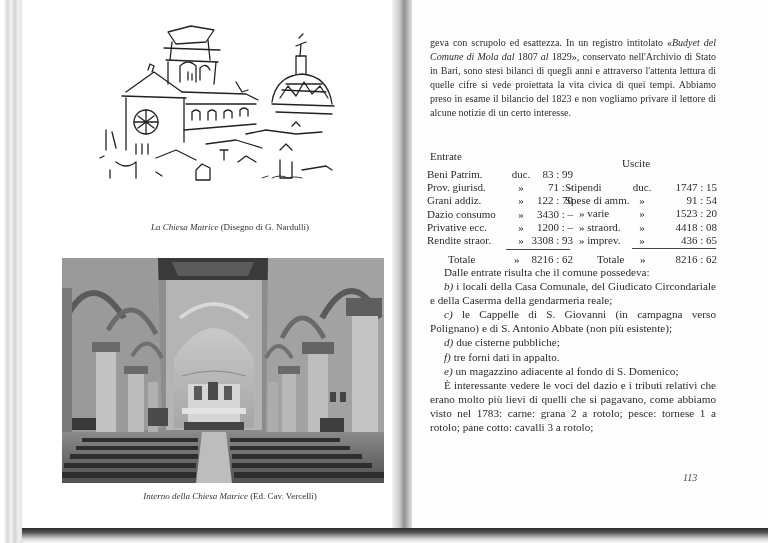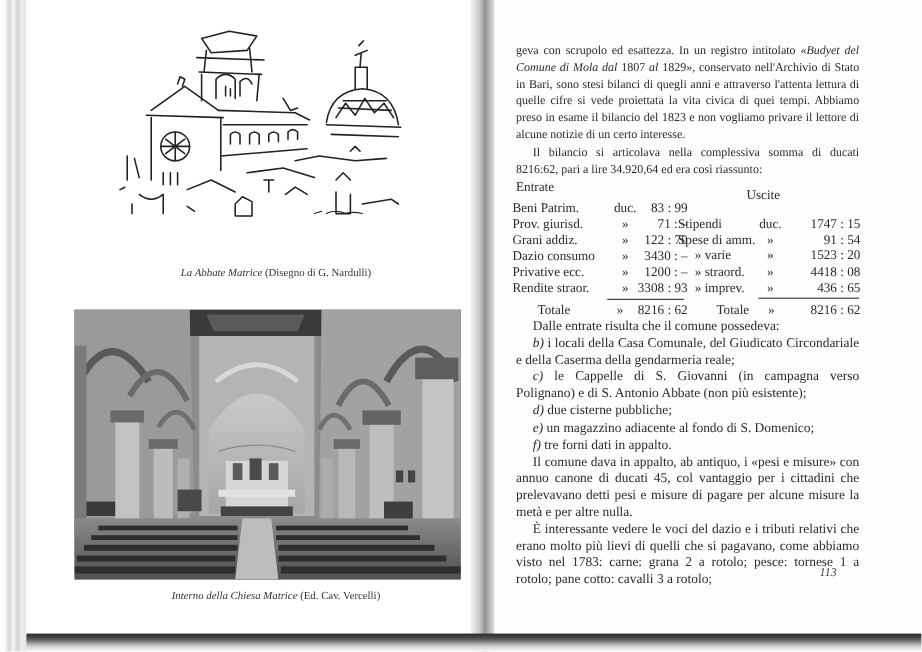--- a/index.html
+++ b/index.html
@@ -143,21 +143,21 @@
     <path d="M128 130 L128 140 M124 130 L132 130"></path>
     <path d="M20 142 Q30 150 40 142 L40 158"></path>
     <path d="M14 150 L14 158 M4 138 L8 136"></path>
     <path d="M60 152 L66 156"></path>
 
     <path d="M166 158 L172 156 M176 158 Q184 154 192 158 Q198 156 206 158" stroke-width="0.9"></path>
   </svg>
 </div>
 
 <div class="caption caption-1">
-  <i>La Abbate Matrice</i><span> (Disegno di G. Nardulli)</span>
+  <i>La Chiesa Matrice</i><span> (Disegno di G. Nardulli)</span>
 </div>
 
 <div class="photo">
   <svg width="322" height="225" viewBox="0 0 322 225">
     <defs>
       <linearGradient id="apse" x1="0" y1="0" x2="0" y2="1">
         <stop offset="0" stop-color="#c9c9c9"></stop>
         <stop offset="1" stop-color="#a6a6a6"></stop>
       </linearGradient>
       <linearGradient id="floor" x1="0" y1="0" x2="0" y2="1">
@@ -226,21 +226,20 @@
     </g>
   </svg>
 </div>
 
 <div class="caption caption-2">
   <i>Interno della Chiesa Matrice</i><span> (Ed. Cav. Vercelli)</span>
 </div>
 
 <div class="text">
   <p><span>geva con scrupolo ed esattezza. In un registro intitolato «</span><i>Budyet del Comune di Mola dal</i><span> 1807 </span><i>al</i><span> 1829</span><span>», conservato nell'Archivio di Stato in Bari, sono stesi bilanci di quegli anni e attraverso l'attenta lettura di quelle cifre si vede proiettata la vita civica di quei tempi. Abbiamo preso in esame il bilancio del 1823 e non vogliamo privare il lettore di alcune notizie di un certo interesse.</span></p>
-  <p class="indent">Il bilancio si articolava nella complessiva somma di ducati 8216:62, pari a lire 34.920,64 ed era così riassunto:</p>
 </div>
 
 <div class="table-head">
   <span class="th-entrate">Entrate</span>
   <span class="th-uscite">Uscite</span>
 </div>
 
 <div class="ledger ledger-in">
   <div class="row">
       <span class="lbl">Beni Patrim.</span>
@@ -308,19 +307,18 @@
 <div class="rule" style="left:632px; top:248px; width:84px;"></div>
 <div class="total-row" style="left:597px; top:253px;">Totale</div>
 <div class="total-row" style="left:640px; top:253px;">»</div>
 <div class="total-row" style="left:652px; top:253px; width:65px; text-align:right;">8216 : 62</div>
 
 <div class="body2">
   <p class="indent">Dalle entrate risulta che il comune possedeva:</p>
   <p class="hang-first"><i>b)</i><span> i locali della Casa Comunale, del Giudicato Circondariale e della Caserma della gendarmeria reale;</span></p>
   <p class="hang-first"><i>c)</i><span> le Cappelle di S. Giovanni (in campagna verso Polignano) e di S. Antonio Abbate (non più esistente);</span></p>
   <p class="hang-first"><i>d)</i><span> due cisterne pubbliche;</span></p>
+  <p class="hang-first"><i>f)</i><span> tre forni dati in appalto.</span></p>
   <p class="hang-first"><i>e)</i><span> un magazzino adiacente al fondo di S. Domenico;</span></p>
-  <p class="hang-first"><i>f)</i><span> tre forni dati in appalto.</span></p>
-  <p class="indent">Il comune dava in appalto, ab antiquo, i «pesi e misure» con annuo canone di ducati 45, col vantaggio per i cittadini che prelevavano detti pesi e misure di pagare per alcune misure la metà e per altre nulla.</p>
   <p class="indent">È interessante vedere le voci del dazio e i tributi relativi che erano molto più lievi di quelli che si pagavano, come abbiamo visto nel 1783: carne: grana 2 a rotolo; pesce: tornese 1 a rotolo; pane cotto: cavalli 3 a rotolo;</p>
 </div>
 
 <div class="page-number">113</div>
 
 </body></html>

